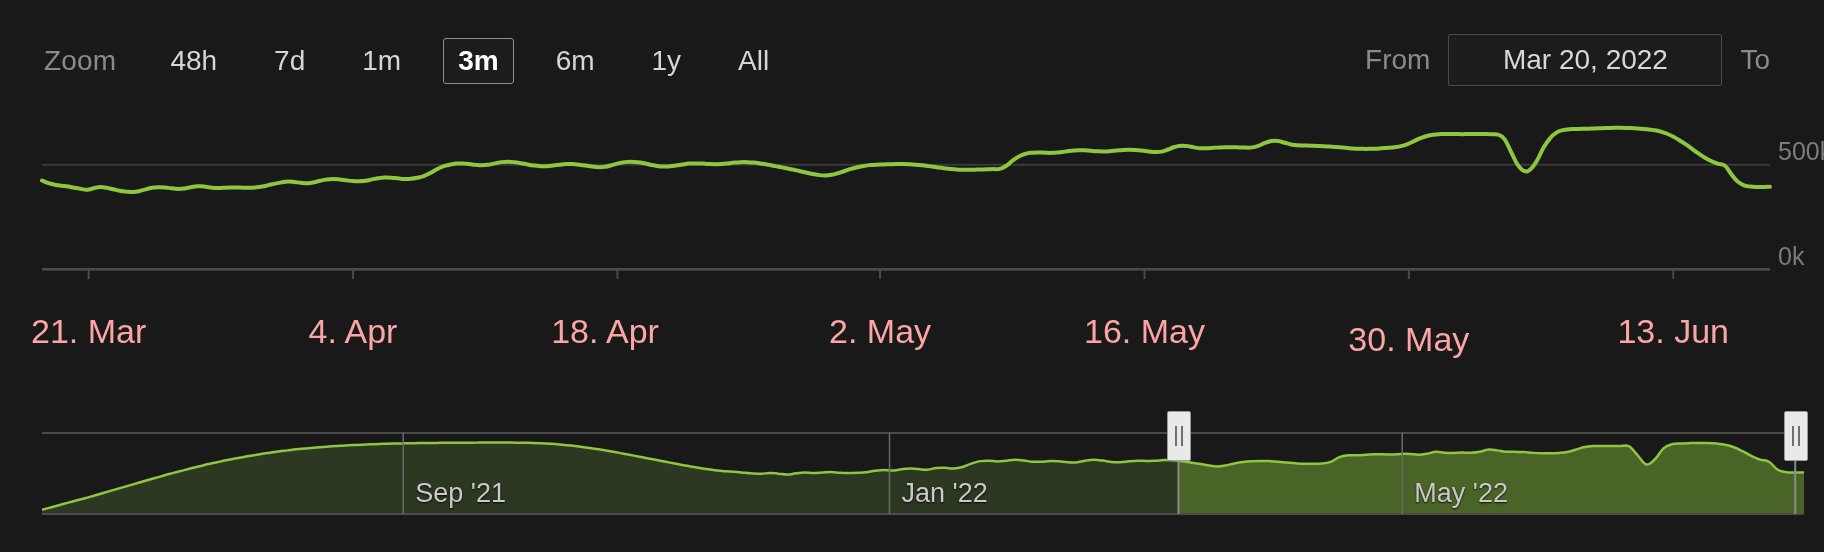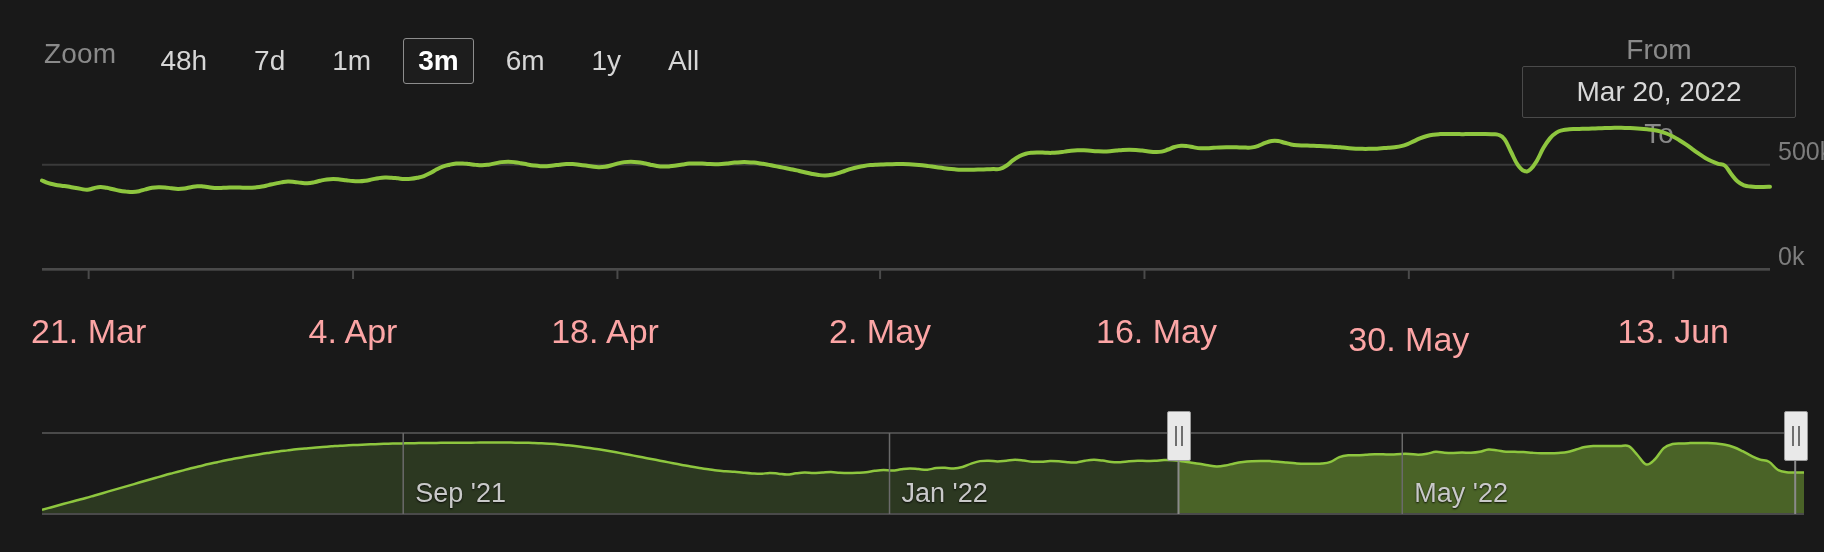--- a/index.html
+++ b/index.html
@@ -20,22 +20,22 @@
   
   #rangebar {
     position: absolute;
     left: 0; top: 0;
     width: 1824px; height: 112px;
   }
   #zoomgroup {
     position: absolute;
     left: 44px; top: 38px;
     display: flex;
-    align-items: flex-start;
-    gap: 3px;
+    align-items: center;
+    gap: 13px;
   }
   .rs-label {
     color: #8a8a8a;
     font-size: 28px;
     letter-spacing: .2px;
     margin-right: 26px;
     white-space: nowrap;
   }
   .rs-btn {
     color: #d6d6d6;
@@ -48,24 +48,23 @@
     cursor: pointer;
   }
   .rs-btn.selected {
     color: #ffffff;
     font-weight: bold;
     border: 1px solid #8d8d8d;
     background: #1d1d1d;
   }
   #inputgroup {
     position: absolute;
-    right: 28px; top: 34px;
+    right: 36px; top: 34px;
     display: flex;
     align-items: center;
-    flex-direction: column;
   }
   .in-label {
     color: #8a8a8a;
     font-size: 28px;
     margin: 0 18px;
     white-space: nowrap;
   }
   .in-box {
     border: 1px solid #4a4a4a;
     background: #1c1c1c;
@@ -179,21 +178,21 @@
       </svg>
     <span class="axis-lab" id="ylab1" style="left: 1778px; top: 24.6667px;">500k</span>
     <span class="axis-lab" id="ylab0" style="left: 1778px; top: 130px;">0k</span>
   </div>
 
   <div id="xaxis">
       <span class="xtick" style="left: 88.656px; top: 0px;">21. Mar</span>
       <span class="xtick" style="left: 353.04px; top: 0px;">4. Apr</span>
       <span class="xtick" style="left: 605px; top: 0px;">18. Apr</span>
       <span class="xtick" style="left: 880.08px; top: 0px;">2. May</span>
-      <span class="xtick" style="left: 1144.46px; top: 0px; margin-left: 12px;">16. May</span>
+      <span class="xtick" style="left: 1144.46px; top: 0px;">16. May</span>
       <span class="xtick" style="left: 1408.85px; top: 8px;">30. May</span>
       <span class="xtick" style="left: 1673.23px; top: 0px;">13. Jun</span>
     </div>
 
   <div id="navwrap">
     <svg id="navsvg" width="1762" height="92">
         <defs>
           <clipPath id="cpOut">
             <rect x="0" y="0" width="1136.49" height="92"></rect>
           </clipPath>

